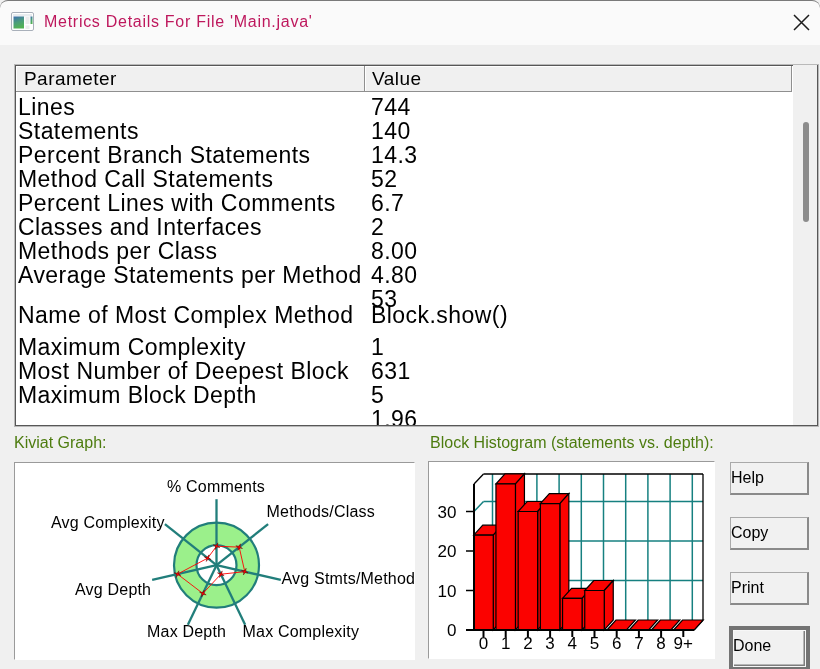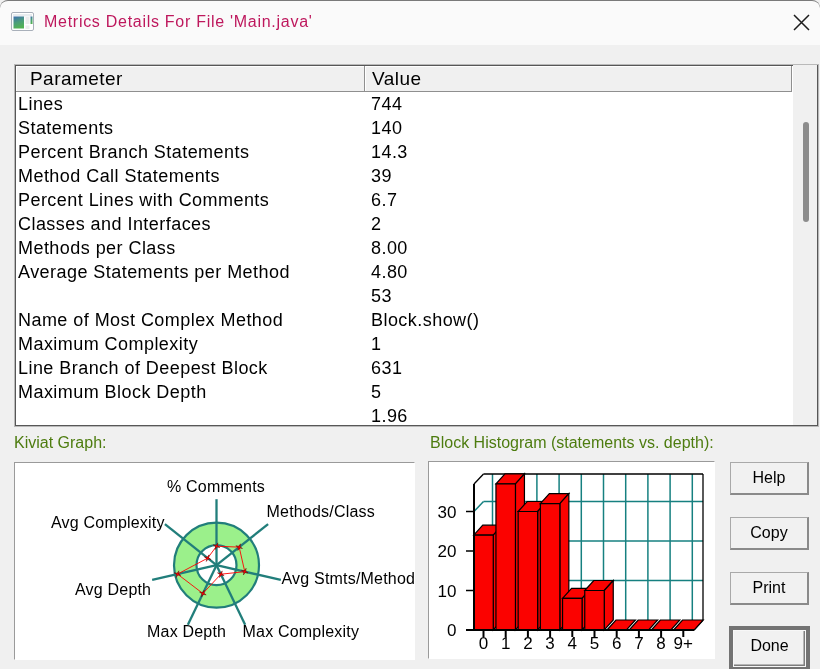--- a/index.html
+++ b/index.html
@@ -14,39 +14,39 @@
   #tbl{left:15px;top:65px;width:803px;height:361px;box-sizing:border-box;
        border:1px solid #575757;box-shadow:0 0 0 1px #b9b9b9;background:#fff;overflow:hidden;}
   #thead{position:absolute;left:0;top:0;width:776px;height:26px;background:#f0f0f0;
        box-sizing:border-box;border-bottom:1px solid #8f8f8f;border-right:1px solid #8f8f8f;}
   #thead .hl{position:absolute;left:0;top:0;width:100%;height:100%;box-sizing:border-box;
        border-top:1px solid #fff;border-left:1px solid #fff;}
   #hdiv{position:absolute;left:348px;top:0;width:1px;height:25px;background:#8f8f8f;}
   #hdiv2{position:absolute;left:349px;top:1px;width:1px;height:24px;background:#fff;}
   .hcell{position:absolute;top:2px;font-size:19px;letter-spacing:0.45px;color:#000;}
   #rows{position:absolute;left:0;top:26px;width:776px;}
-  .row{position:absolute;left:0;width:776px;height:24px;font-size:18px;letter-spacing:0.45px;color:#000;}
+  .row{position:absolute;left:0;width:776px;height:24px;font-size:23px;letter-spacing:0.45px;color:#000;}
   .row .p{position:absolute;left:2px;top:2px;white-space:nowrap;}
   .row .v{position:absolute;left:355px;top:2px;white-space:nowrap;}
   
   #sbtrack{left:793px;top:65px;width:24px;height:360px;background:#f0f0f0;}
   #sbthumb{left:803px;top:122px;width:6px;height:100px;background:#8c8c8c;border-radius:3px;}
   
   .seclabel{font-size:16px;color:#4d7c0f;}
   
   .gbox{box-sizing:border-box;background:#fff;
         border-top:1px solid #9a9a9a;border-left:1px solid #9a9a9a;
         border-bottom:1px solid #fff;border-right:1px solid #fff;}
   #kbox{left:14px;top:462px;width:401px;height:198px;}
   #hbox{left:428px;top:461px;width:287px;height:198px;}
   
   .btn{position:absolute;left:730px;width:79px;height:33px;background:#f1f1f1;
        box-sizing:border-box;border:1px solid #a9a9a9;
        border-right:2px solid #8a8a8a;border-bottom:2px solid #8a8a8a;
-       font-size:16px;color:#000;text-align:center;line-height:29px;}
+       font-size:16px;color:#000;line-height:29px;}
   #done{left:729px;width:81px;height:45px;border:4px solid #737373;
         box-shadow:inset 0 0 0 1px #f7f7f7, inset -2.5px -2.5px 0 0 #7d7d7d;line-height:32px;}
 </style>
 </head>
 <body>
 <div class="abs" id="titlebar"></div>
 <div class="abs" id="title">Metrics Details For File 'Main.java'</div>
 
 <svg class="abs" style="left:11px;top:12px" width="23" height="19" viewBox="0 0 23 19">
   <defs>
@@ -64,71 +64,71 @@
   <rect x="14.5" y="13.5" width="4" height="3.5" fill="#ececec"></rect>
 </svg>
 
 <svg class="abs" style="left:793px;top:14px" width="17" height="17" viewBox="0 0 17 17">
   <path d="M1 1 L16 16 M16 1 L1 16" stroke="#1c1c1c" stroke-width="1.5" fill="none"></path>
 </svg>
 
 <div class="abs" id="tbl">
   <div id="thead">
     <div class="hl"></div>
-    <div class="hcell" style="left:14px">Parameter</div>
+    <div class="hcell" style="left:8px">Parameter</div>
     <div class="hcell" style="left:356px">Value</div>
     <div id="hdiv"></div>
       <div id="hdiv2"></div>
   </div>
   <div id="rows">
       <div class="row" style="top:0px">
         <span class="p">Lines</span>
         <span class="v">744</span>
       </div>
       <div class="row" style="top:24px">
         <span class="p">Statements</span>
         <span class="v">140</span>
       </div>
       <div class="row" style="top:48px">
         <span class="p">Percent Branch Statements</span>
         <span class="v">14.3</span>
       </div>
       <div class="row" style="top:72px">
         <span class="p">Method Call Statements</span>
-        <span class="v">39</span>
+        <span class="v">52</span>
       </div>
       <div class="row" style="top:96px">
         <span class="p">Percent Lines with Comments</span>
         <span class="v">6.7</span>
       </div>
       <div class="row" style="top:120px">
         <span class="p">Classes and Interfaces</span>
         <span class="v">2</span>
       </div>
       <div class="row" style="top:144px">
         <span class="p">Methods per Class</span>
         <span class="v">8.00</span>
       </div>
       <div class="row" style="top:168px">
         <span class="p">Average Statements per Method</span>
         <span class="v">4.80</span>
       </div>
       <div class="row" style="top:192px">
         <span class="v">53</span>
       </div>
-      <div class="row" style="top:216px">
+      <div class="row" style="top:208px">
         <span class="p">Name of Most Complex Method</span>
         <span class="v">Block.show()</span>
       </div>
       <div class="row" style="top:240px">
         <span class="p">Maximum Complexity</span>
         <span class="v">1</span>
       </div>
       <div class="row" style="top:264px">
-        <span class="p">Line Branch of Deepest Block</span>
+        <span class="p">Most Number of Deepest Block</span>
         <span class="v">631</span>
       </div>
       <div class="row" style="top:288px">
         <span class="p">Maximum Block Depth</span>
         <span class="v">5</span>
       </div>
       <div class="row" style="top:312px">
         <span class="v">1.96</span>
       </div>
     </div>

